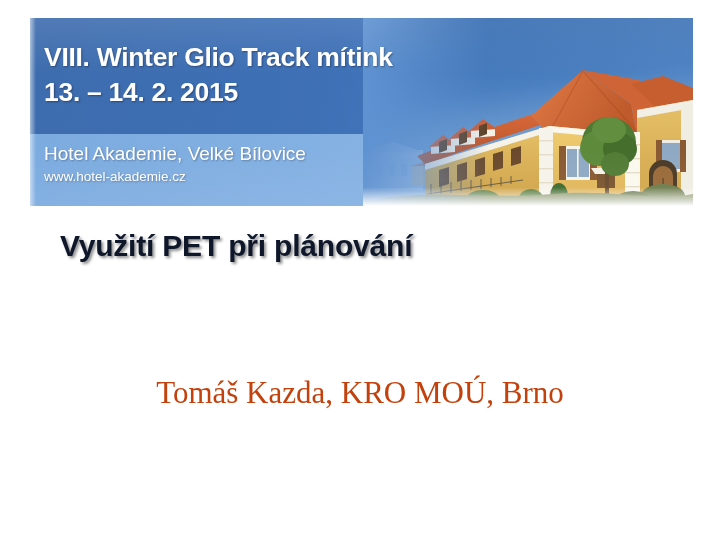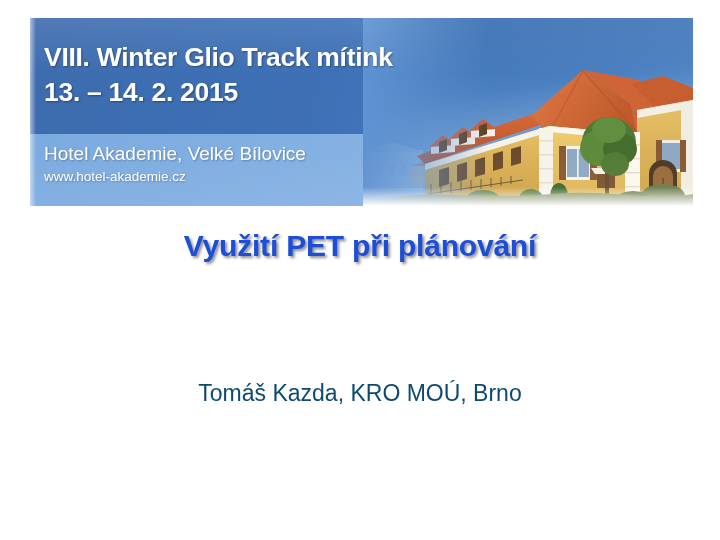--- a/index.html
+++ b/index.html
@@ -109,41 +109,42 @@
     height: 188px;
   }
   #banner-photo svg { display: block; width: 100%; height: 100%; }
 
   
   #slide-title {
     position: absolute;
     left: 60px;
     top: 228px;
     width: 600px;
-    text-align: center;
-    color: #1d4ed8;
+    text-align: left;
+    color: #0f172a;
     font-size: 30px;
     font-weight: bold;
     line-height: 36px;
     letter-spacing: -0.2px;
     text-shadow: 2px 2px 3px rgba(0,0,0,.45);
   }
   #slide-title .tline { display: block; }
 
   
   #slide-subtitle {
     position: absolute;
     left: 60px;
     top: 378px;
     width: 600px;
     text-align: center;
-    color: #0c4a6e;
-    font-size: 23px;
+    color: #c2410c;
+    font-size: 31px;
     line-height: 30px;
     font-weight: normal;
+    font-family: Liberation Serif, serif;
   }
 </style>
 </head>
 <body>
 
 <div id="slide">
 
   <div id="banner">
 
     <div class="banner-bg-top"></div>

